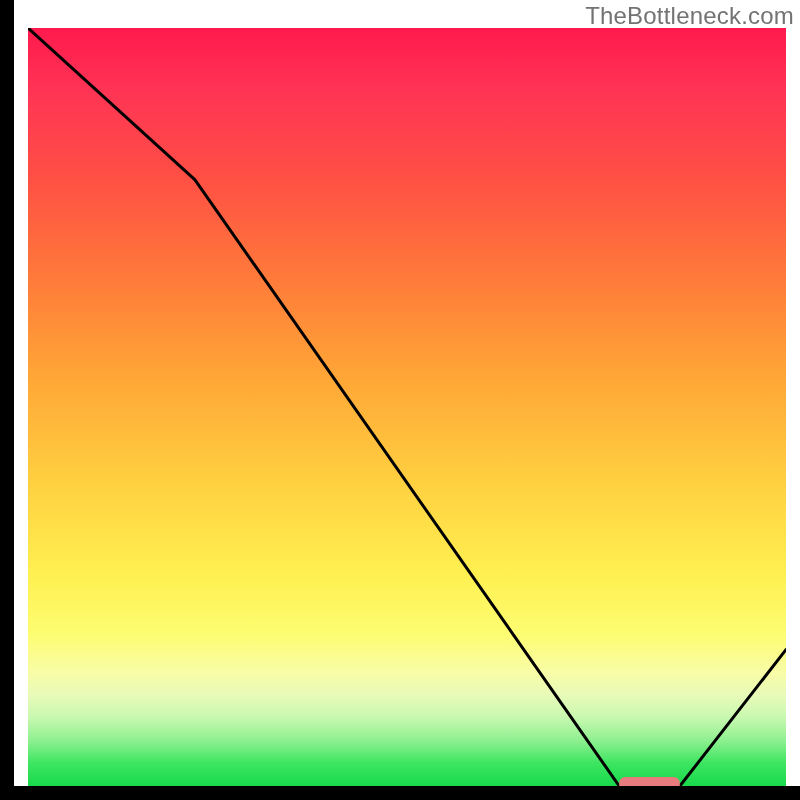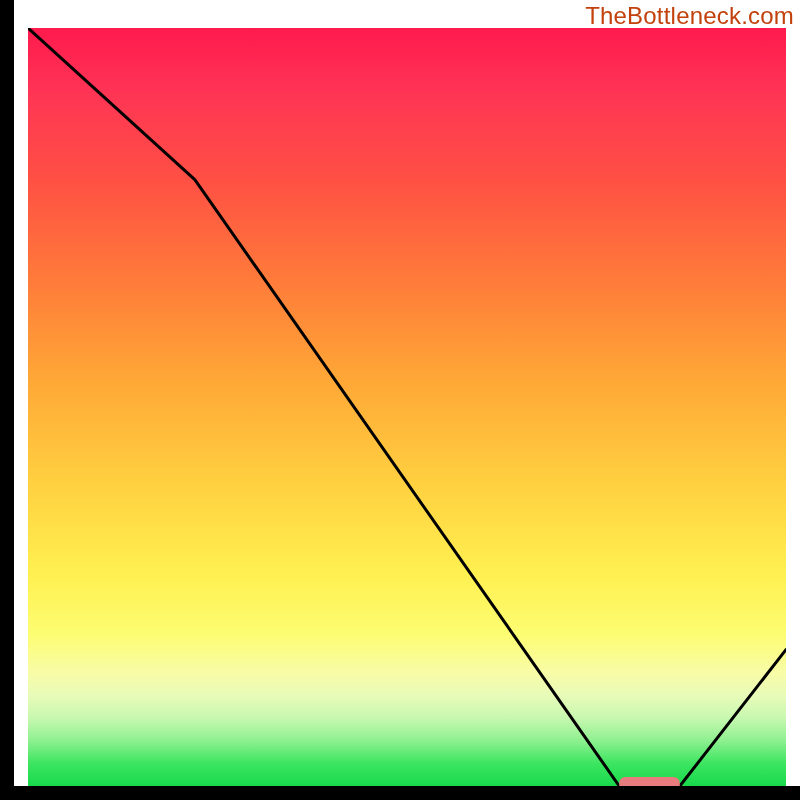--- a/index.html
+++ b/index.html
@@ -54,21 +54,21 @@
     width: 14px;
     height: 800px;
   }
   .watermark {
     position: absolute;
     top: 2px;
     right: 6px;
     font-family: Arial, Helvetica, sans-serif;
     font-size: 24px;
     font-weight: 500;
-    color: #c2410c;
+    color: #737373;
     letter-spacing: 0.2px;
   }
   svg.curve {
     position: absolute;
     left: 28px;
     top: 28px;
     width: 758px;
     height: 758px;
     pointer-events: none;
   }

